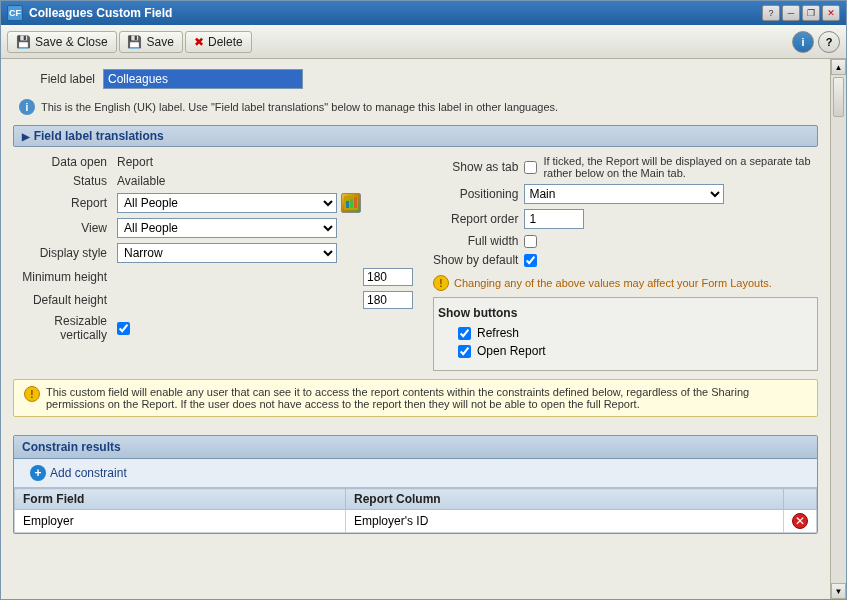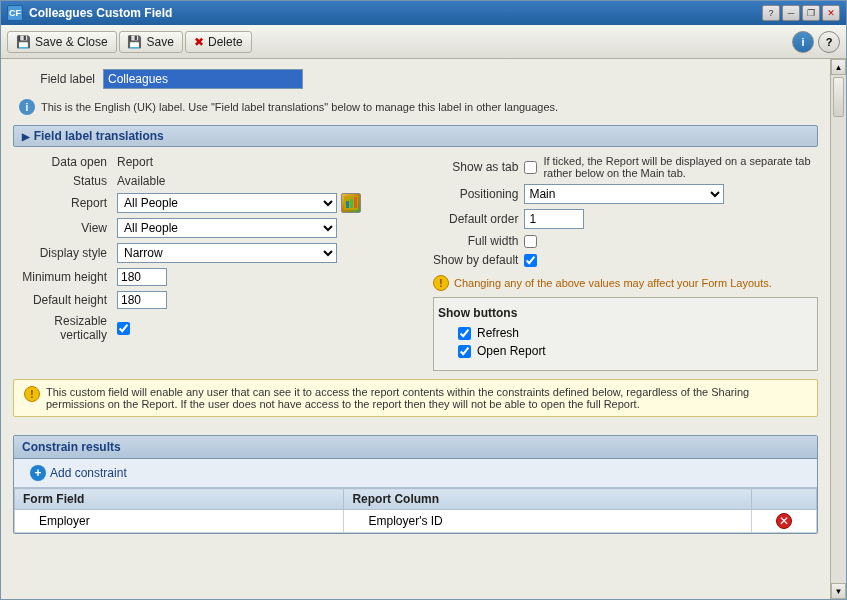--- a/index.html
+++ b/index.html
@@ -334,42 +334,42 @@
       background: linear-gradient(to bottom, #d8e4f0, #c4d4e4);
       border: 1px solid #b0c0d0;
       padding: 3px 8px;
       text-align: left;
       font-size: 12px;
       color: #222;
       font-weight: bold;
     }
     .constrain-table td {
       border: 1px solid #c8d0d8;
-      padding: 3px 24px;
+      padding: 3px 8px;
       font-size: 12px;
       background: white;
     }
     .delete-btn {
       width: 16px; height: 16px;
       background: #d02020;
       border-radius: 50%;
       border: 1px solid #900;
       color: white;
       display: flex; align-items: center; justify-content: center;
       font-size: 12px; cursor: pointer;
     }
     .height-input {
       width: 50px; height: 18px;
       border: 1px solid #7a96af;
       background: white;
       padding: 0 3px;
       font-size: 12px;
     }
     .small-num {
-      display: flex; align-items: center; gap: 4px;
+      display: flex; align-items: center; gap: 4px; justify-content: flex-end;
     }
   </style>
 </head>
 <body>
 
 <div class="window">
 
   <div class="title-bar">
     <div class="title-bar-icon">
       <span style="font-size:9px;">CF</span>
@@ -486,21 +486,21 @@
               <input type="checkbox" style="">
               <span style="font-size:11px;color:#333;">If ticked, the Report will be displayed on a separate tab rather below on the Main tab.</span>
             </div>
 
             <span class="right-label">Positioning</span>
             <select class="positioning-select">
               <option>Main</option>
               <option>Tab</option>
             </select>
 
-            <span class="right-label">Default order</span>
+            <span class="right-label">Report order</span>
             <div>
               <input type="text" class="small-input" value="1" style="">
             </div>
 
             <span class="right-label">Full width</span>
             <input type="checkbox" style="">
 
             <span class="right-label">Show by default</span>
             <input type="checkbox" checked="" style="">
 

